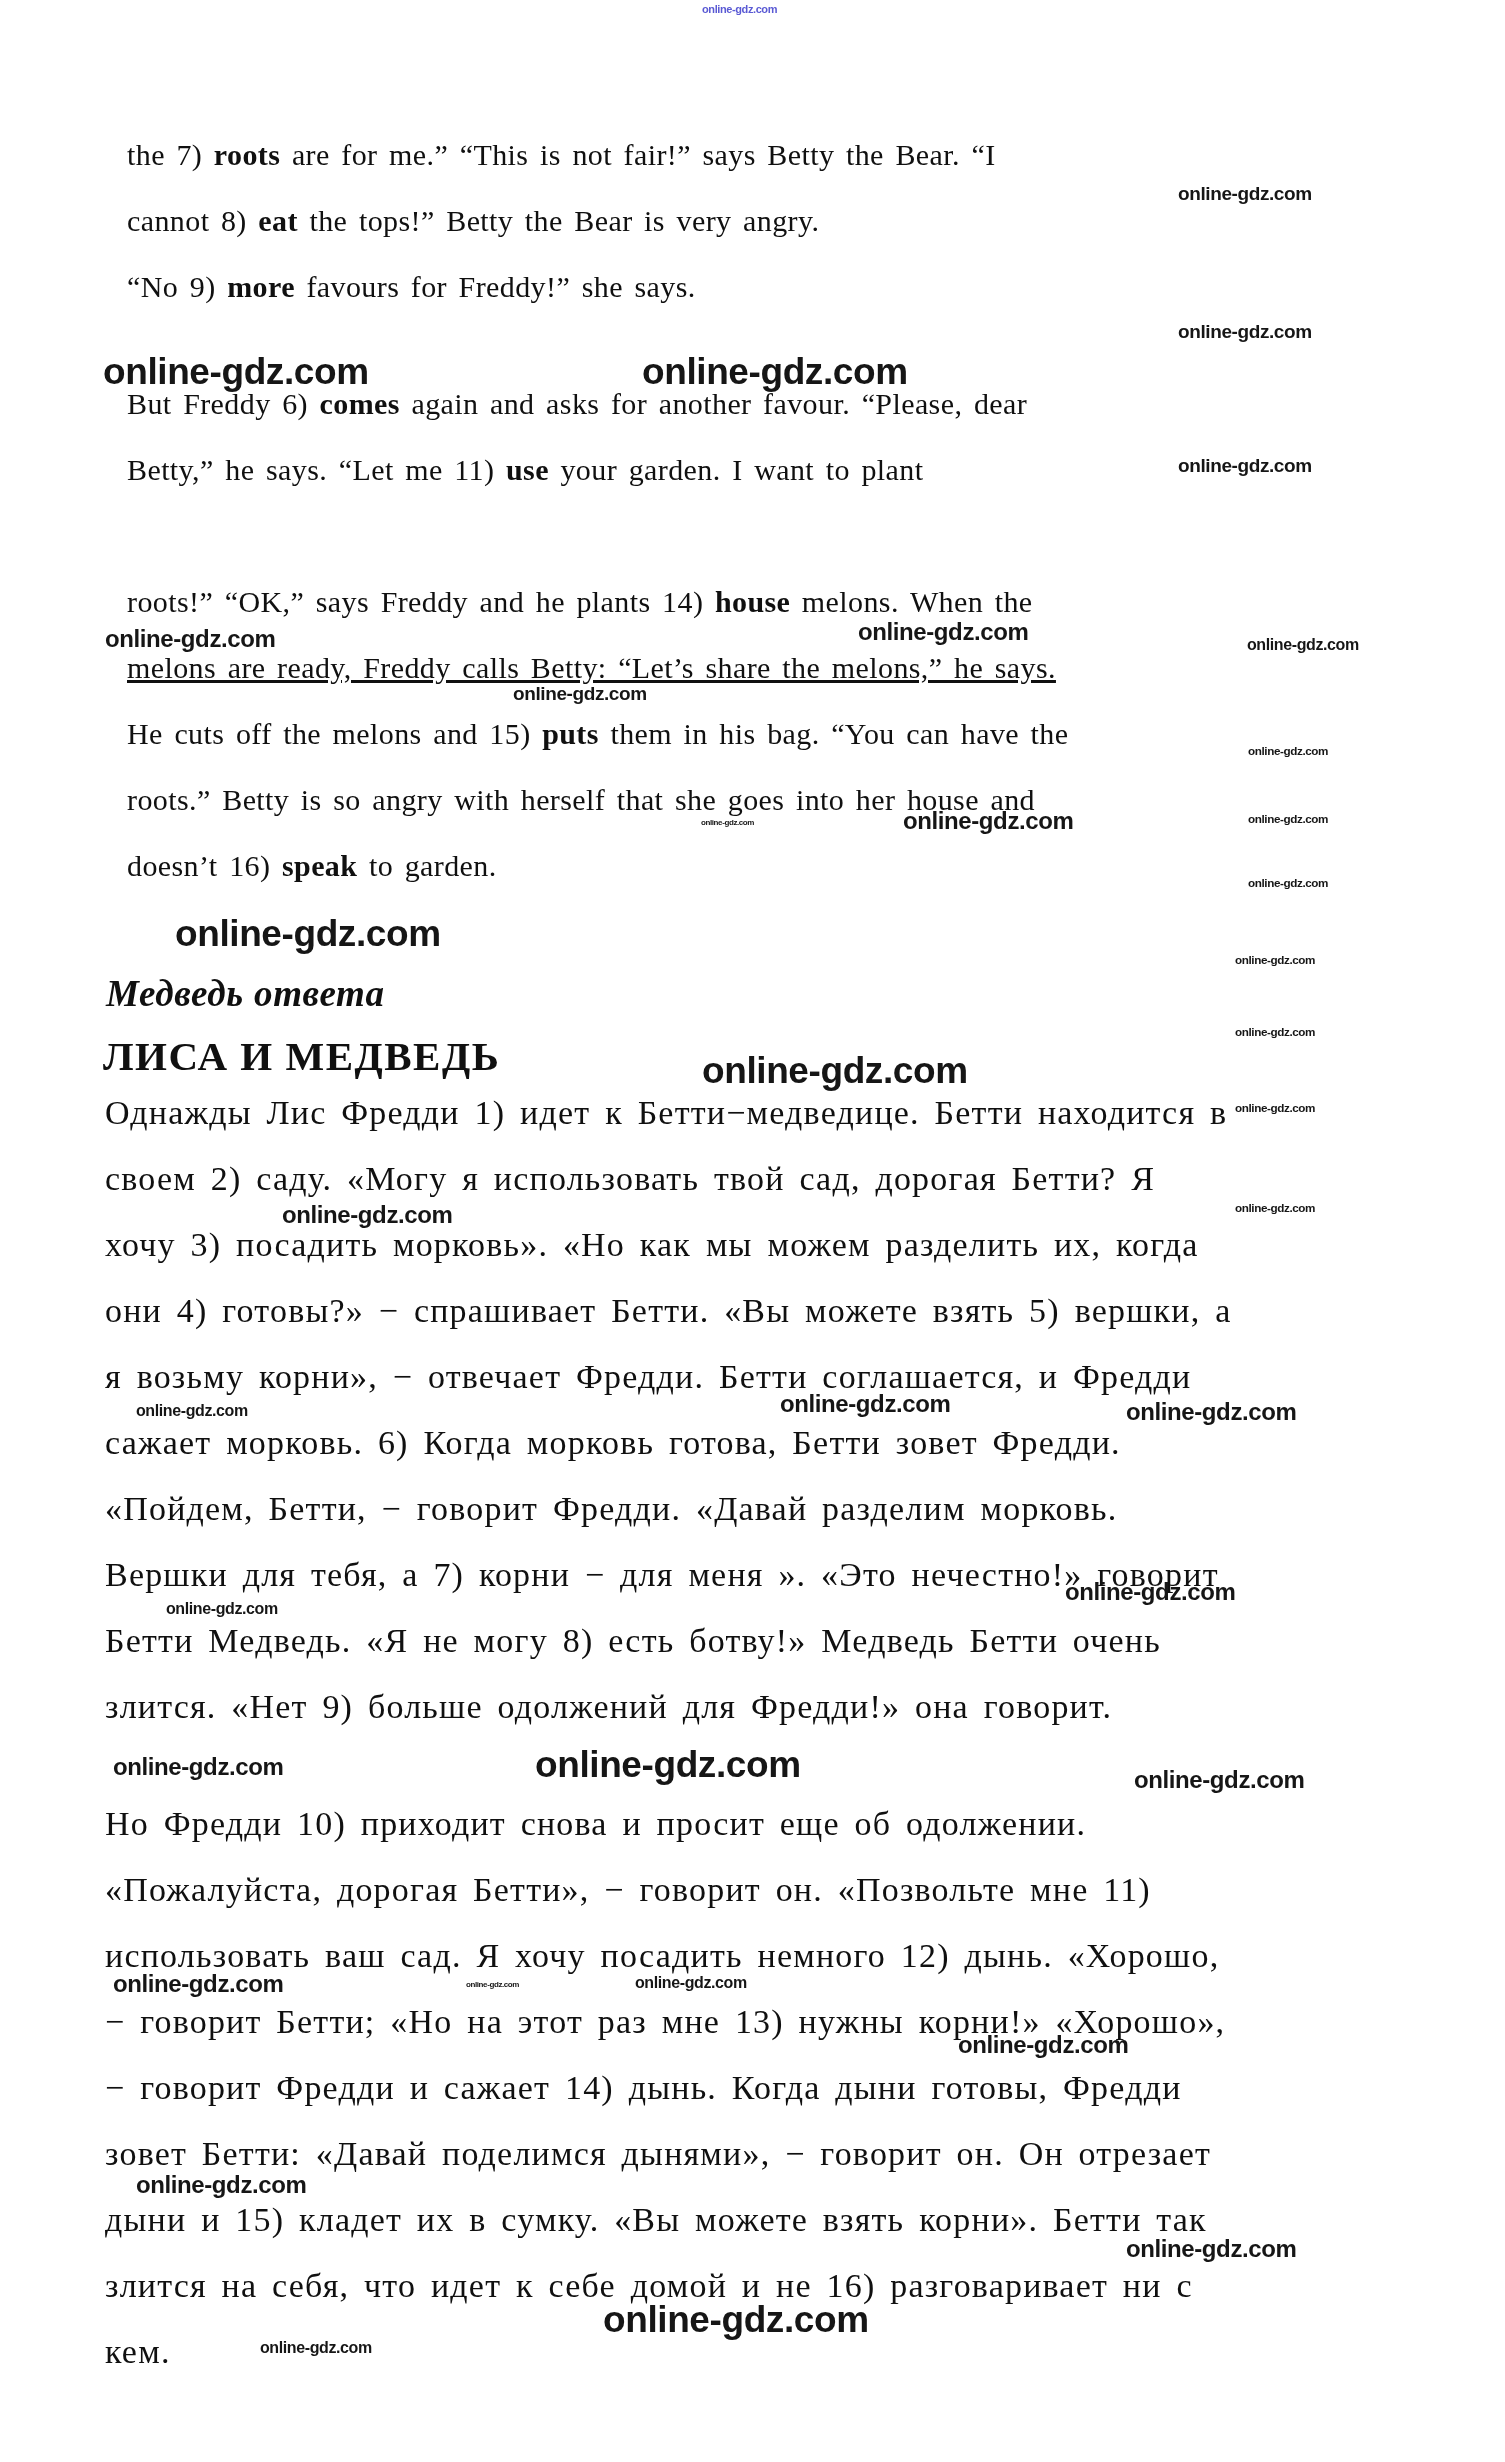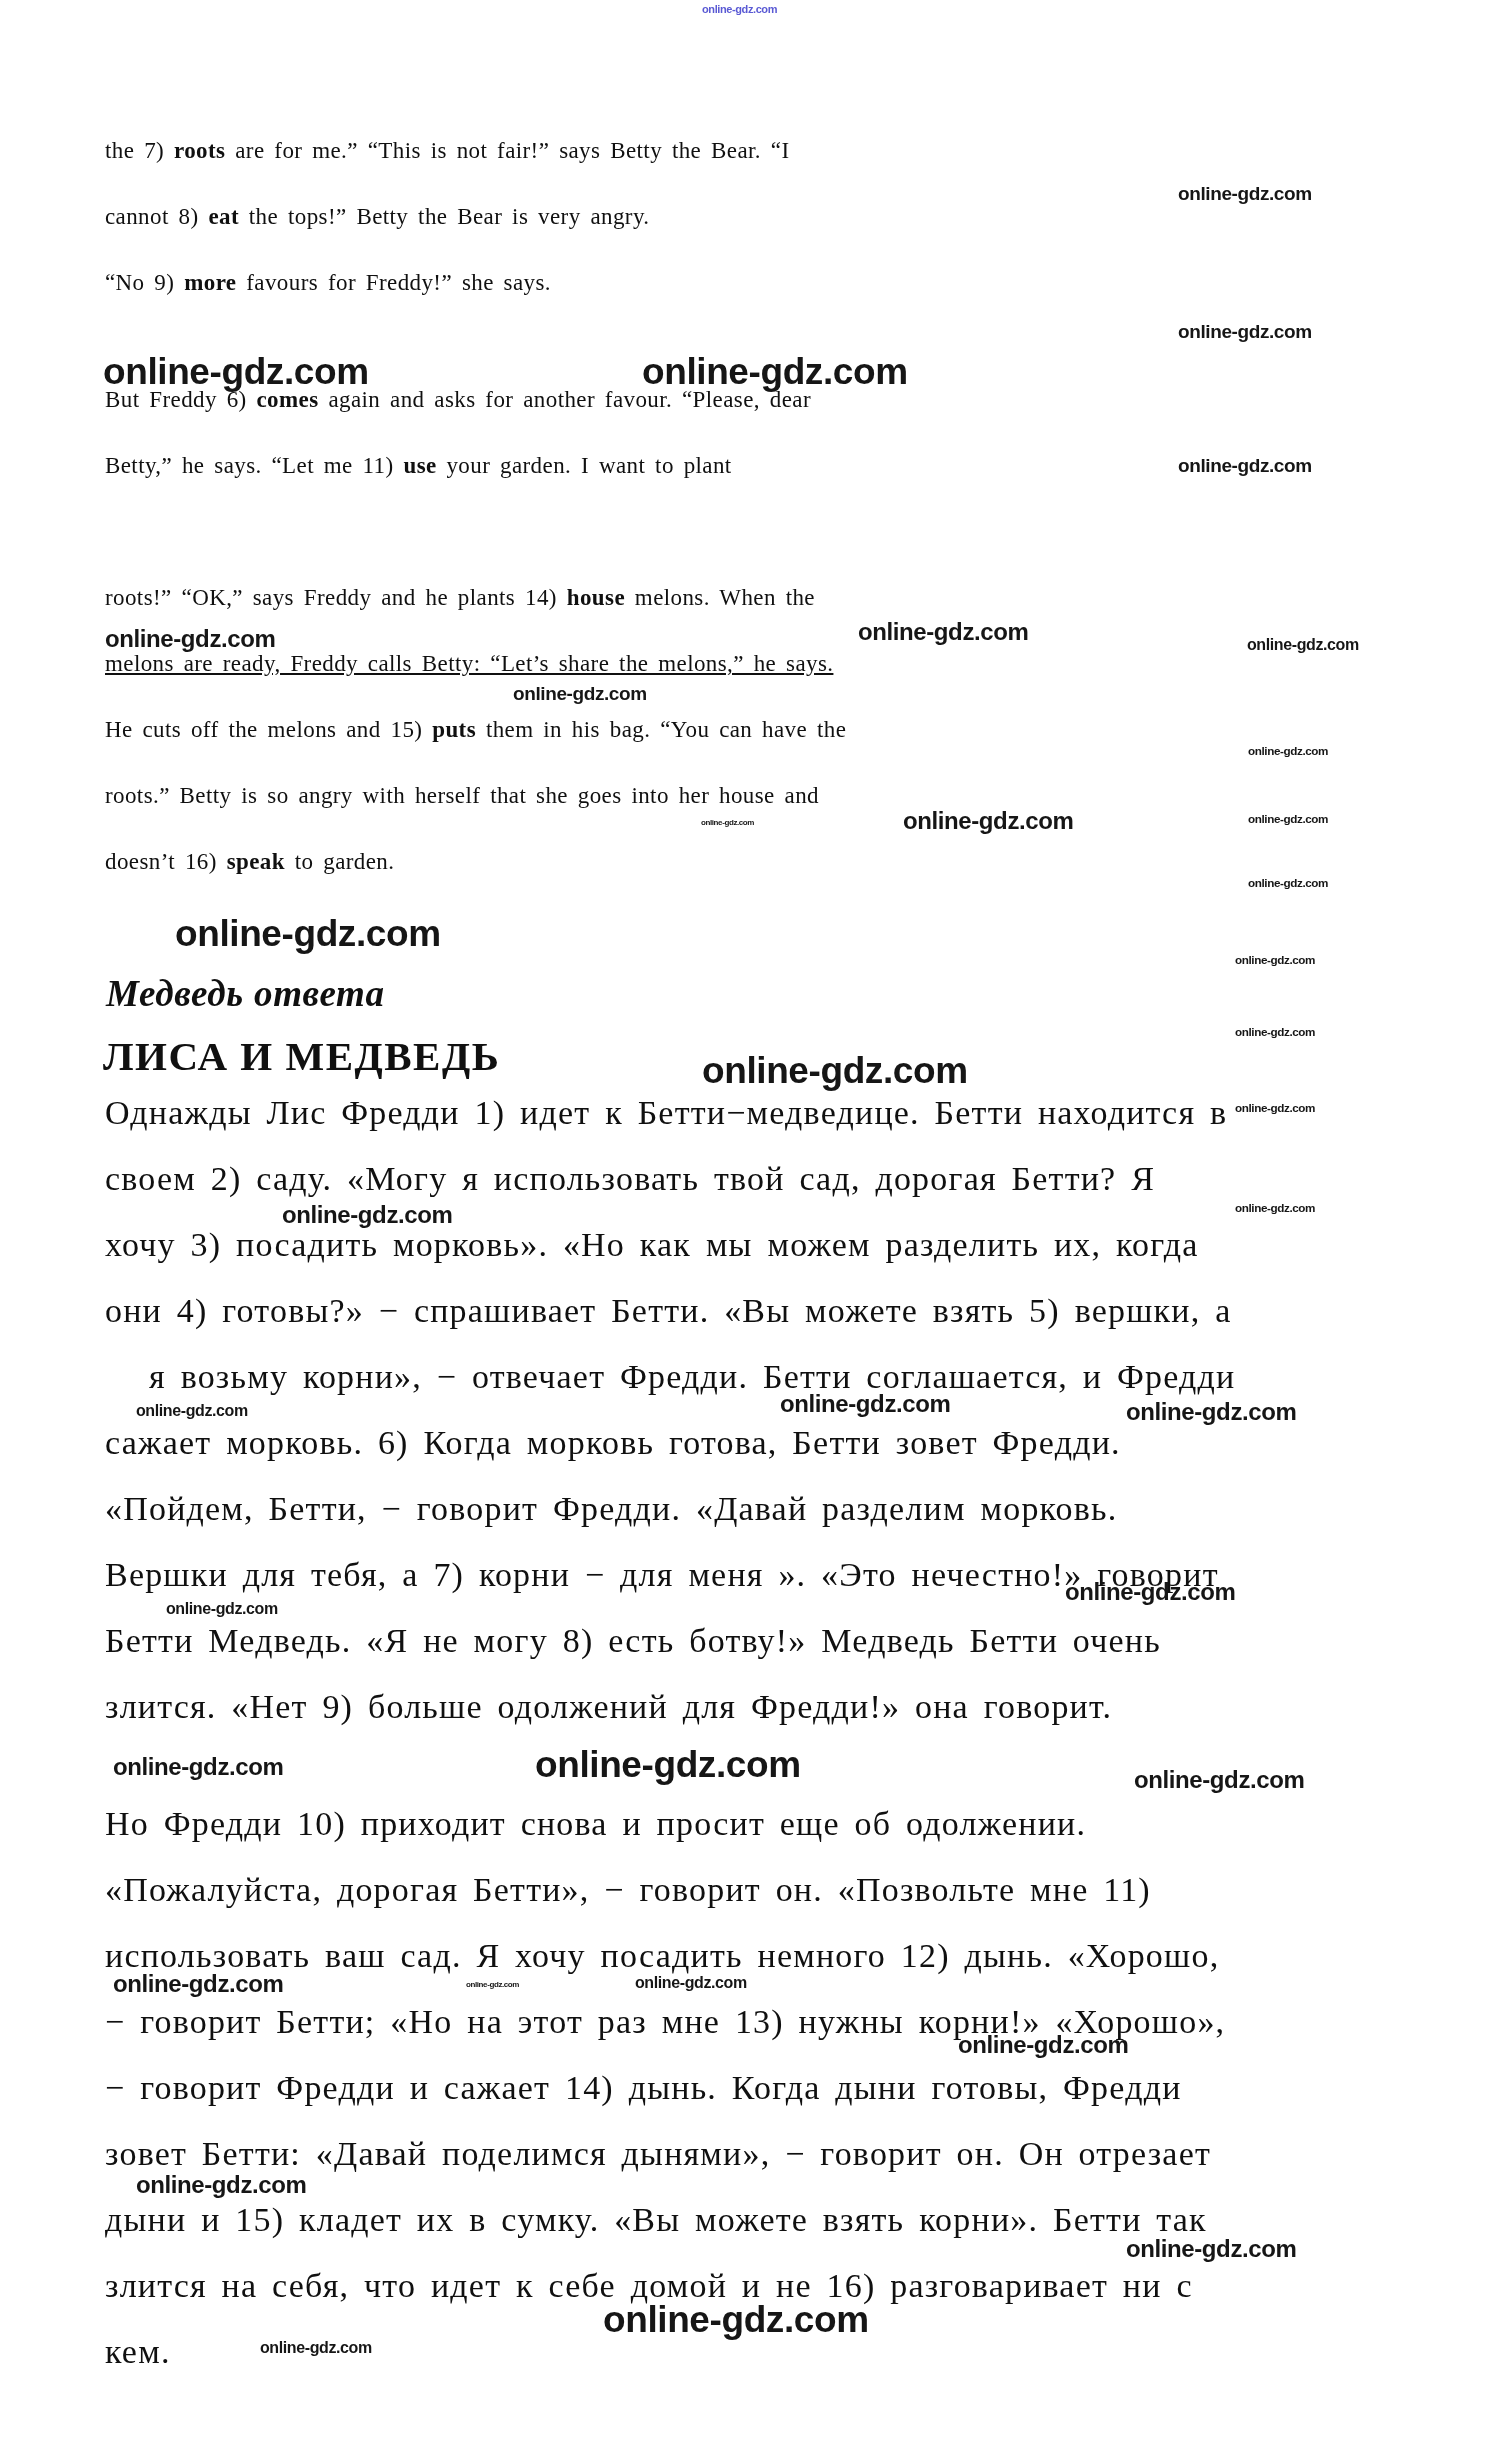--- a/index.html
+++ b/index.html
@@ -11,23 +11,24 @@
     font-family:"Liberation Serif","DejaVu Serif",serif;
     color:#101010;
   }
   .line{
     position:absolute;
     left:105px;
     white-space:nowrap;
     line-height:1.1;
   }
   .line.en{
-    font-size:23px;
+    font-size:30px;
     letter-spacing:0.4px;
     word-spacing:3.7px;
+    margin-left:22px;
   }
   .line.ru{
     font-size:34px;
     letter-spacing:1.2px;
     word-spacing:5.1px;
   }
   .line .b{font-weight:bold;}
   .heading-translation{
     position:absolute;left:106px;top:972px;
     font-size:37px;font-weight:bold;font-style:italic;
@@ -67,21 +68,21 @@
     <div class="line en" style="top: 453px; text-align: right;"><span>Betty,” he says. “Let me 11) </span><span class="b">use</span><span> your garden. I want to plant</span></div>
     <div class="line en" style="top: 585px;"><span>roots!” “OK,” says Freddy and he plants 14) </span><span class="b">house</span><span> melons. When the</span></div>
     <div class="line en" style="top: 651px; text-decoration: underline;"><span>melons are ready, Freddy calls Betty: “Let’s share the melons,” he says.</span></div>
     <div class="line en" style="top: 717px;"><span>He cuts off the melons and 15) </span><span class="b">puts</span><span> them in his bag. “You can have the</span></div>
     <div class="line en" style="top: 783px;"><span>roots.” Betty is so angry with herself that she goes into her house and</span></div>
     <div class="line en" style="top: 849px;"><span>doesn’t 16) </span><span class="b">speak</span><span> to garden.</span></div>
     <div class="line ru" style="top: 1094px;">Однажды Лис Фредди 1) идет к Бетти−медведице. Бетти находится в</div>
     <div class="line ru" style="top: 1160px;">своем 2) саду. «Могу я использовать твой сад, дорогая Бетти? Я</div>
     <div class="line ru" style="top: 1226px;">хочу 3) посадить морковь». «Но как мы можем разделить их, когда</div>
     <div class="line ru" style="top: 1292px;">они 4) готовы?» − спрашивает Бетти. «Вы можете взять 5) вершки, а</div>
-    <div class="line ru" style="top: 1358px; margin-left: 44px;">я возьму корни», − отвечает Фредди. Бетти соглашается, и Фредди</div>
+    <div class="line ru" style="top: 1358px;">я возьму корни», − отвечает Фредди. Бетти соглашается, и Фредди</div>
     <div class="line ru" style="top: 1424px;">сажает морковь. 6) Когда морковь готова, Бетти зовет Фредди.</div>
     <div class="line ru" style="top: 1490px;">«Пойдем, Бетти, − говорит Фредди. «Давай разделим морковь.</div>
     <div class="line ru" style="top: 1556px;">Вершки для тебя, а 7) корни − для меня ». «Это нечестно!» говорит</div>
     <div class="line ru" style="top: 1622px;">Бетти Медведь. «Я не могу 8) есть ботву!» Медведь Бетти очень</div>
     <div class="line ru" style="top: 1688px;">злится. «Нет 9) больше одолжений для Фредди!» она говорит.</div>
     <div class="line ru" style="top: 1805px;">Но Фредди 10) приходит снова и просит еще об одолжении.</div>
     <div class="line ru" style="top: 1871px;">«Пожалуйста, дорогая Бетти», − говорит он. «Позвольте мне 11)</div>
     <div class="line ru" style="top: 1937px;">использовать ваш сад. Я хочу посадить немного 12) дынь. «Хорошо,</div>
     <div class="line ru" style="top: 2003px;">− говорит Бетти; «Но на этот раз мне 13) нужны корни!» «Хорошо»,</div>
     <div class="line ru" style="top: 2069px;">− говорит Фредди и сажает 14) дынь. Когда дыни готовы, Фредди</div>

